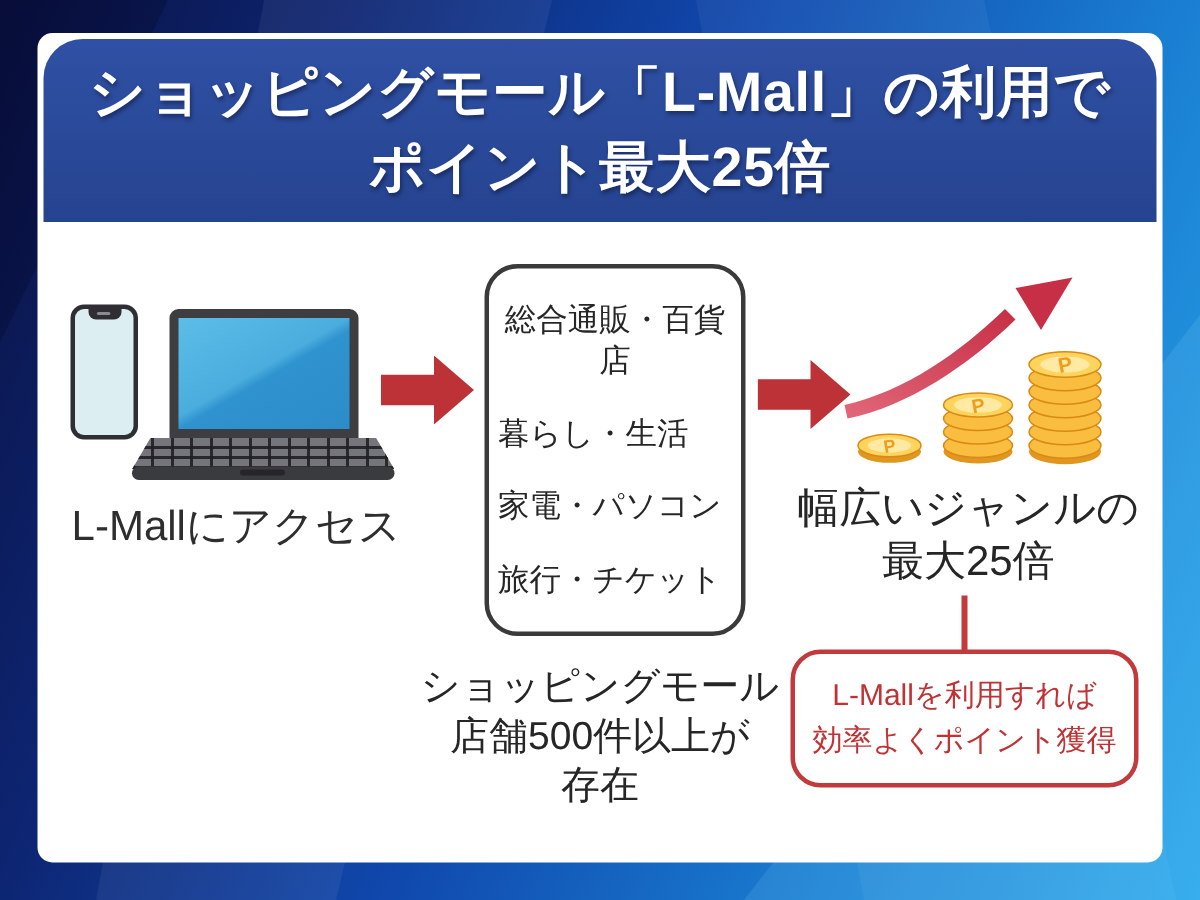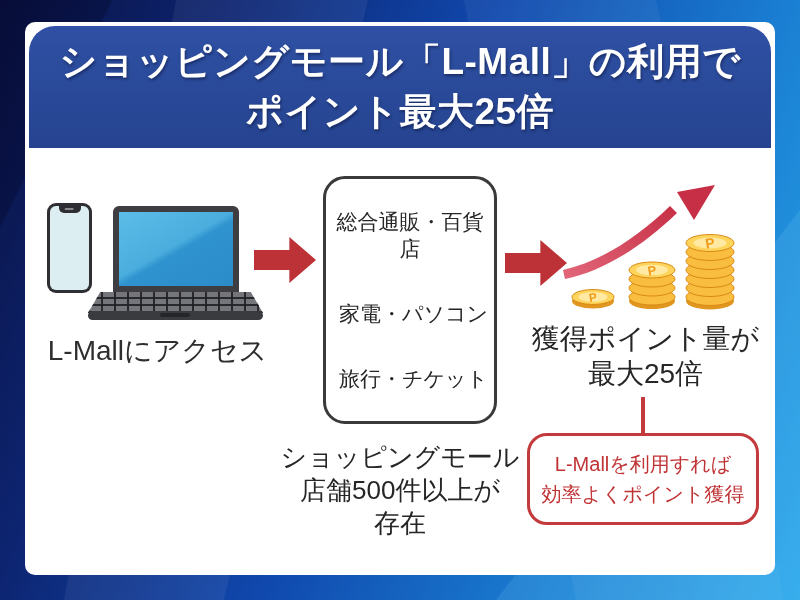--- a/index.html
+++ b/index.html
@@ -50,21 +50,21 @@
   .label { position:absolute; color:#2e2e2e; font-weight:500; text-align:center; }
   .access-label { left:30px; top:332px; width:255px; font-size:28px; }
 
   .flow-arrow { position:absolute; width:62px; height:46px; background:#bc3236;
     clip-path:polygon(0 28%,57% 28%,57% 0,100% 50%,57% 100%,57% 72%,0 72%); }
   .a1 { left:254px; top:237px; }
   .a2 { left:505px; top:240px; }
 
   .cat-box { position:absolute; left:323px; top:176px; width:174px; height:248px;
     border:3px solid #3a3a3a; border-radius:22px; background:#fff;
-    display:flex; flex-direction:column; justify-content:space-around; align-items:flex-end;
+    display:flex; flex-direction:column; justify-content:space-around; align-items:flex-start;
     padding:10px 6px; }
   .cat-box .item { font-size:21px; line-height:1.3; color:#262626; font-weight:500; text-align:center; }
 
   .note { left:280px; top:441px; width:240px; font-size:26px; line-height:1.26; color:#262626; }
 
   .result-label { left:523px; top:321px; width:245px; font-size:28px; line-height:1.25; color:#262626; }
 
   .connector { position:absolute; left:641px; top:397px; width:4px; height:37px; background:#c23a3c; }
 
   .callout { position:absolute; left:527px; top:433px; width:232px; height:92px;
@@ -103,20 +103,21 @@
   <div class="lt-lip"></div>
   <div class="lt-pad"></div>
 
   <div class="label access-label">L-Mallにアクセス</div>
 
   <div class="flow-arrow a1"></div>
   <div class="flow-arrow a2"></div>
 
   <div class="cat-box">
     <div class="item">総合通販・百貨店</div>
+    <div class="item">暮らし・生活</div>
     <div class="item">家電・パソコン</div>
     <div class="item">旅行・チケット</div>
   </div>
 
   <div class="label note">
     <div>ショッピングモール</div>
     <div>店舗500件以上が</div>
     <div>存在</div>
   </div>
 
@@ -155,21 +156,21 @@
       <ellipse cx="153" cy="92" rx="24" ry="8.5" fill="#f9bd3f" stroke="#d98a15" stroke-width="1"></ellipse>
       <ellipse cx="153" cy="83" rx="24" ry="8.5" fill="#f9bd3f" stroke="#d98a15" stroke-width="1"></ellipse>
       <ellipse cx="153" cy="74" rx="24" ry="8.5" fill="#f9bd3f" stroke="#d98a15" stroke-width="1"></ellipse>
       <ellipse cx="153" cy="65" rx="24" ry="8.5" fill="#ffd45c" stroke="#d98a15" stroke-width="1"></ellipse>
       <ellipse cx="153" cy="65" rx="16.5" ry="5.4" fill="#ffe9a3"></ellipse>
       <text x="153" y="70" font-size="14" text-anchor="middle" transform="rotate(-10 153 65)">P</text>
     </g>
   </svg>
 
   <div class="label result-label">
-    <div>獲得ポイント量が</div>
+    <div>幅広いジャンルの</div>
     <div>最大25倍</div>
   </div>
 
   <div class="connector"></div>
 
   <div class="callout">
     <div class="cl">L-Mallを利用すれば</div>
     <div class="cl">効率よくポイント獲得</div>
   </div>
 </div>

